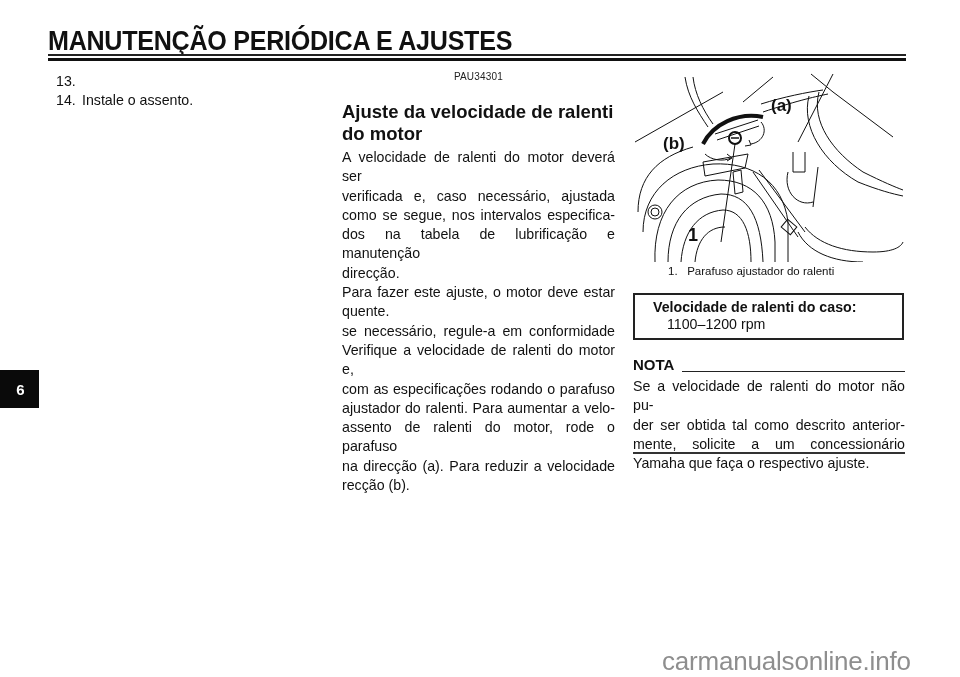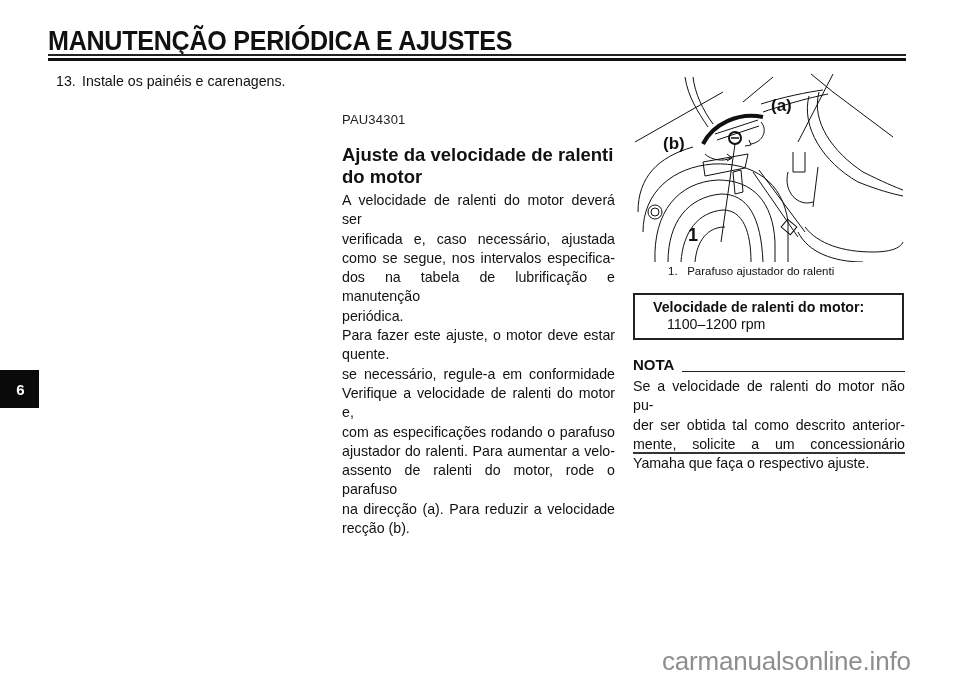--- a/index.html
+++ b/index.html
@@ -14,21 +14,21 @@
     }
     .title-rule-thin { position: absolute; left: 48px; top: 54px; width: 858px; height: 2px; background: #222; }
     .title-rule-thick { position: absolute; left: 48px; top: 58px; width: 858px; height: 3px; background: #111; }
 
     .col { position: absolute; font-size: 14.2px; line-height: 19.3px; }
     .col-left { left: 56px; top: 72px; width: 260px; }
     .list-item { display: flex; white-space: nowrap; }
     .list-num { width: 26px; }
 
     .col-mid { left: 342px; top: 72px; width: 273px; }
-    .ref-code { text-align: left; font-size: 13px; line-height: 10px; color: #222; letter-spacing: 0.2px; margin-top: 43px; }
+    .ref-code { text-align: center; font-size: 10px; line-height: 10px; color: #222; letter-spacing: 0.2px; }
     .section-heading { font-size: 18.5px; font-weight: bold; line-height: 22px; margin-top: 19px; margin-bottom: 3px; }
     .para { text-align: justify; text-align-last: left; }
     .para-line { display: block; text-align: justify; text-align-last: justify; }
     .para-line.last { text-align-last: left; }
 
     .col-right { left: 633px; top: 72px; width: 272px; }
     .figure { position: relative; width: 272px; height: 190px; margin-left: 0; }
     .figure svg { position: absolute; left: 0; top: 0; }
     .fig-label { position: absolute; font-weight: bold; font-size: 17px; color: #111; }
     .fig-label-a { left: 138px; top: 24px; }
@@ -62,36 +62,39 @@
 </head>
 <body>
 
 <div class="page-title">MANUTENÇÃO PERIÓDICA E AJUSTES</div>
 <div class="title-rule-thin"></div>
 <div class="title-rule-thick"></div>
 
 <div class="col col-left">
   <div class="list-item">
     <span class="list-num">13.</span>
-    <span>Instale os painéis e carenagens.</span>
+  </div>
+  <div class="list-item">
+    <span class="list-num">14.</span>
+    <span>Instale o assento.</span>
   </div>
 </div>
 
 <div class="col col-mid">
   <div class="ref-code">PAU34301</div>
   <div class="section-heading">
     <div>Ajuste da velocidade de ralenti</div>
     <div>do motor</div>
   </div>
   <div class="para">
     <span class="para-line">A velocidade de ralenti do motor deverá ser</span>
     <span class="para-line">verificada e, caso necessário, ajustada</span>
     <span class="para-line">como se segue, nos intervalos especifica-</span>
     <span class="para-line">dos na tabela de lubrificação e manutenção</span>
-    <span class="para-line last">periódica.</span>
+    <span class="para-line last">direcção.</span>
   </div>
   <div class="para">
     <span class="para-line">Para fazer este ajuste, o motor deve estar</span>
     <span class="para-line last">quente.</span>
   </div>
   <div class="para">
     <span class="para-line">se necessário, regule-a em conformidade</span>
     <span class="para-line">Verifique a velocidade de ralenti do motor e,</span>
     <span class="para-line">com as especificações rodando o parafuso</span>
     <span class="para-line">ajustador do ralenti. Para aumentar a velo-</span>
@@ -156,21 +159,21 @@
     <span class="fig-label fig-label-1">1</span>
   </div>
 </div>
 
 <div class="caption">
   <span class="caption-num">1.</span>
   <span>Parafuso ajustador do ralenti</span>
 </div>
 
 <div class="spec-box">
-  <div class="spec-label">Velocidade de ralenti do motor:</div>
+  <div class="spec-label">Velocidade de ralenti do caso:</div>
   <div class="spec-value">1100–1200 rpm</div>
 </div>
 
 <div class="nota-head">
   <span class="nota-title">NOTA</span>
   <span class="nota-rule"></span>
 </div>
 <div class="nota-body para">
   <span class="para-line">Se a velocidade de ralenti do motor não pu-</span>
   <span class="para-line">der ser obtida tal como descrito anterior-</span>

